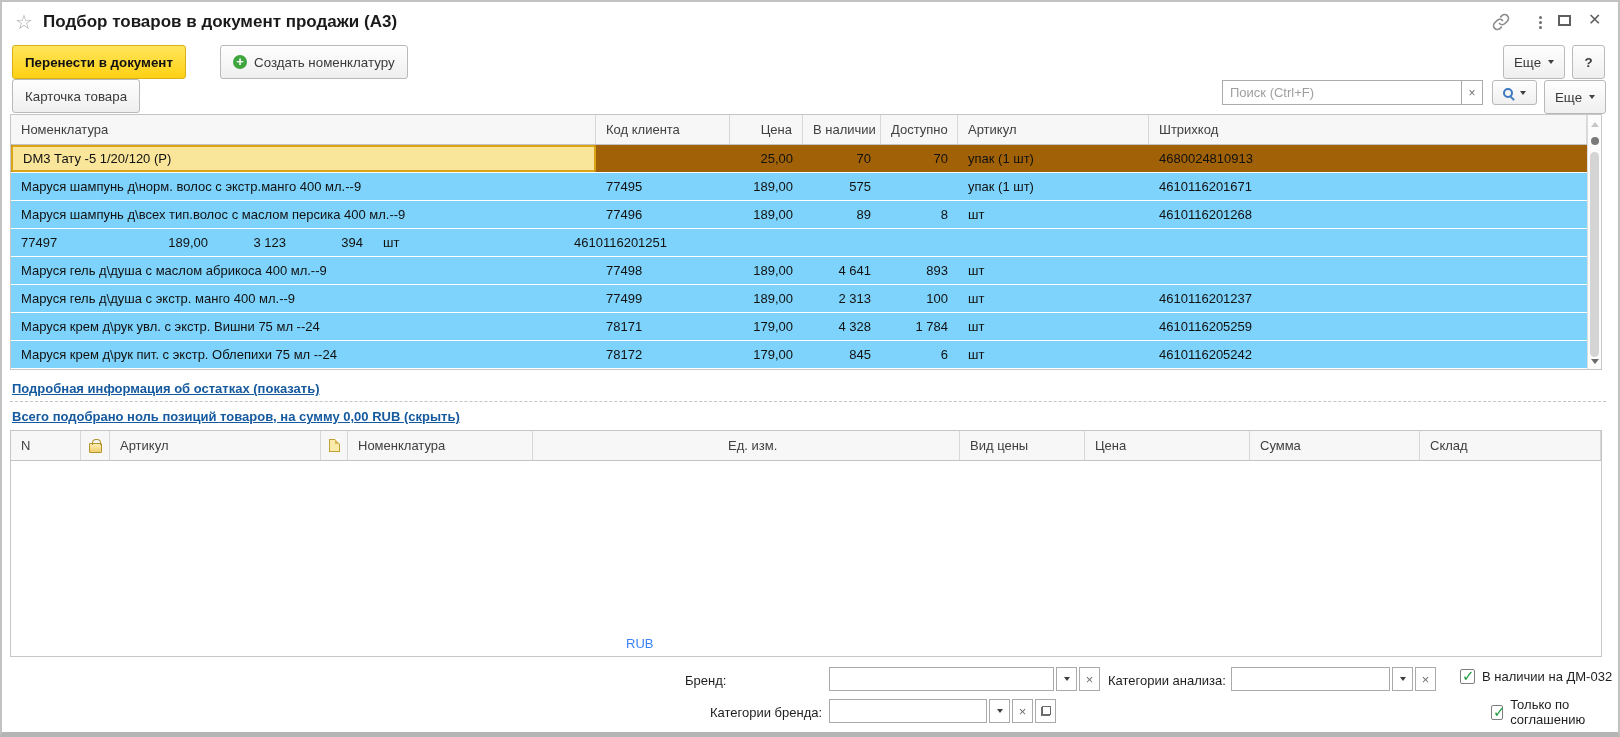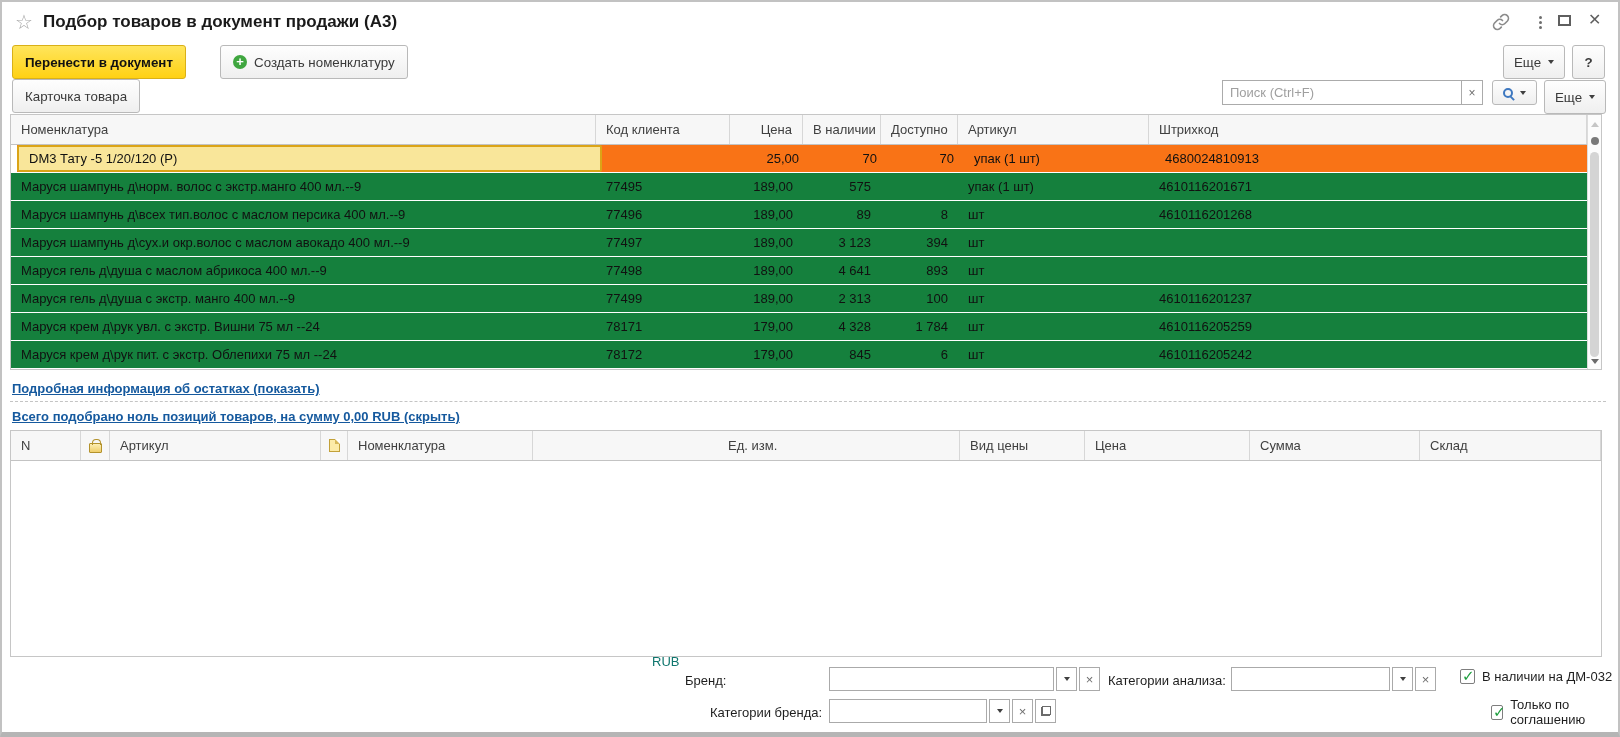--- a/index.html
+++ b/index.html
@@ -38,23 +38,23 @@
   .search-clear { border-left:none; }
   .btn-search { position:absolute; left:1490px; top:78px; width:45px; height:25px; padding:0; }
   .mag { position:relative; width:10px; height:10px; border:2px solid #3e78c0; border-radius:50%; margin-right:3px; }
   .mag::after { content:""; position:absolute; right:-4px; bottom:-3px; width:6px; height:2px; background:#3e78c0; transform:rotate(45deg); }
   .btn-more-search { position:absolute; left:1542px; top:78px; width:62px; height:25px; }
 
   
   .table1 { position:absolute; left:8px; top:112px; width:1592px; height:256px; border:1px solid #c6c6c6; background:#fff; }
   .t1-head { display:flex; height:30px; background:#f7f7f7; border-bottom:1px solid #c3c3c3; margin-right:14px; }
   .t1-head .hc { line-height:29px; padding:0 10px; color:#404040; border-right:1px solid #d7d7d7; overflow:hidden; white-space:nowrap; cursor:pointer; }
-  .t1-row { display:flex; height:28px; background:#15803d; border-bottom:1px solid #ffffff; margin-right:14px; cursor:pointer; }
+  .t1-row { display:flex; height:28px; background:#7dd3fc; border-bottom:1px solid #ffffff; margin-right:14px; cursor:pointer; }
   .t1-row .c { line-height:27px; padding:0 10px; overflow:hidden; white-space:nowrap; color:#111; }
-  .t1-row.selected { background:#f97316;margin-left:6px; }
+  .t1-row.selected { background:#a16207; }
   .t1-row.selected .focus-cell { background:#f9e69a; border:2px solid #dba417; border-radius:2px; line-height:23px; }
   .c-name { width:585px; } .c-client_code { width:134px; }
   .c-price { width:73px; text-align:right; } .c-in_stock { width:78px; text-align:right; }
   .c-available { width:77px; text-align:right; } .c-packaging { width:191px; } .c-barcode { flex:1; }
 
   
   .sb { position:absolute; right:0; top:0; width:14px; height:254px; border-left:1px solid #dcdcdc; background:#fcfcfc; }
   .sb-up { position:absolute; top:7px; left:3px; width:0; height:0; border-left:4px solid transparent; border-right:4px solid transparent; border-bottom:5px solid #c6c6c6; cursor:pointer; }
   .sb-dot { position:absolute; top:22px; left:3px; width:8px; height:8px; border-radius:50%; background:#7a7a7a; cursor:pointer; }
   .sb-thumb { position:absolute; top:37px; left:2px; width:9px; height:205px; background:#d4d4d4; border-radius:5px; cursor:pointer; }
@@ -72,21 +72,21 @@
   .s0{width:70px;} .s1{width:29px;padding:0!important;justify-content:center;} .s2{width:211px;}
   .s3{width:27px;padding:0!important;justify-content:center;} .s4{width:185px;} .s5{width:185px;margin-top:32px;}
   .s6{width:242px;} .s7{width:125px;} .s8{width:165px;} .s9{width:170px;} .s10{flex:1;}
 
   .bag-icon { position:relative; width:13px; height:10px; background:linear-gradient(#fdeeb4,#efce6a); border:1px solid #b3922c; border-radius:1px; margin-top:4px; }
   .bag-icon::before { content:""; position:absolute; top:-5px; left:2px; width:7px; height:5px; border:1.5px solid #b3922c; border-bottom:none; border-radius:4px 4px 0 0; }
   .page-icon { position:relative; width:11px; height:13px; background:#fcebA8; background:#fceba8; border:1px solid #c2a13a; }
   .page-icon::after { content:""; position:absolute; top:-1px; right:-1px; border-top:5px solid #fff; border-left:5px solid #d8b95a; }
 
   
-  .rub { position:absolute; left:624px; top:652px; color:#0f766e;margin-left:26px; }
+  .rub { position:absolute; left:624px; top:634px; color:#3b82f6; }
   .flabel { position:absolute; color:#1e1e1e; white-space:nowrap; }
   .combo { position:absolute; display:flex; height:24px; }
   .combo input { height:24px; border:1px solid #aaa; padding:0 6px; outline:none; }
   .cbtn { width:21px; height:24px; border:1px solid #aaa; background:#fff; margin-left:2px; display:flex; align-items:center; justify-content:center; cursor:pointer; color:#6e6e6e; }
   .cbtn .tri { margin-left:0; }
   .open-icon { position:relative; width:10px; height:10px; }
   .open-icon::before { content:""; position:absolute; left:0; bottom:0; width:7px; height:7px; border:1px solid #6b6b6b; background:#fff; }
   .open-icon::after { content:""; position:absolute; right:0; top:0; width:7px; height:7px; border:1px solid #6b6b6b; background:#fff; }
   .checkrow { position:absolute; display:flex; align-items:center; gap:7px; cursor:pointer;margin-left:15px; }
   .checkbox { width:15px; height:15px; border:1px solid #7e7e7e; border-radius:2px; background:#fff; position:relative; }
@@ -168,26 +168,26 @@
         <div class="t1-row">
           <div class="c c-name">Маруся шампунь д\всех тип.волос с маслом персика 400 мл.--9</div>
           <div class="c c-client_code">77496</div>
           <div class="c c-price">189,00</div>
           <div class="c c-in_stock">89</div>
           <div class="c c-available">8</div>
           <div class="c c-packaging">шт</div>
           <div class="c c-barcode">4610116201268</div>
         </div>
         <div class="t1-row">
-          <div class="c c-name">Маруся шампунь д\сух.и окр.волос с маслом авокадо 400 мл.--9</div>
           <div class="c c-client_code">77497</div>
           <div class="c c-price">189,00</div>
           <div class="c c-in_stock">3 123</div>
           <div class="c c-available">394</div>
           <div class="c c-packaging">шт</div>
+          <div class="c c-barcode">4610116201251</div>
         </div>
         <div class="t1-row">
           <div class="c c-name">Маруся гель д\душа с маслом абрикоса 400 мл.--9</div>
           <div class="c c-client_code">77498</div>
           <div class="c c-price">189,00</div>
           <div class="c c-in_stock">4 641</div>
           <div class="c c-available">893</div>
           <div class="c c-packaging">шт</div>
         </div>
         <div class="t1-row">

